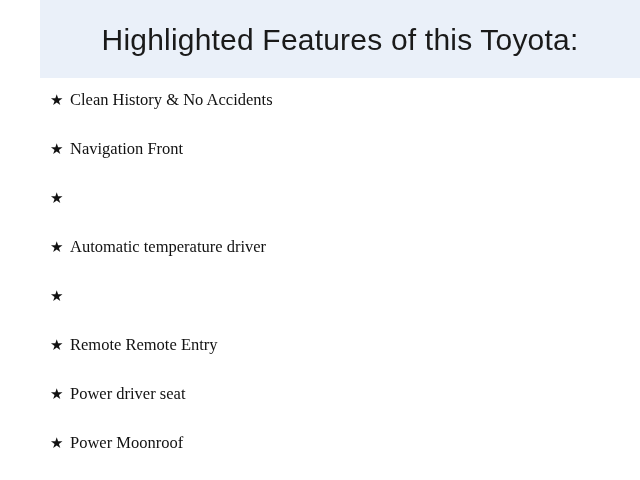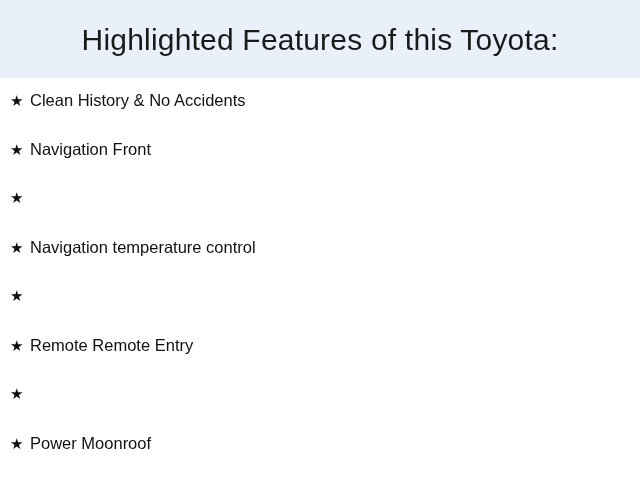--- a/index.html
+++ b/index.html
@@ -12,20 +12,21 @@
     background: #ffffff;
     font-family: "Liberation Sans", sans-serif;
     overflow: hidden;
   }
   .page {
     position: relative;
     width: 640px;
     height: 480px;
     background: #ffffff;
     box-sizing: border-box;
+    padding-left: 40px;
   }
   .header-band {
     width: 100%;
     height: 78px;
     background: #eaf0f9;
     display: flex;
     align-items: center;
     justify-content: center;
     box-sizing: border-box;
   }
@@ -55,20 +56,21 @@
     font-size: 15px;
     color: #111111;
     line-height: 1;
     text-align: left;
   }
   .feature-label {
     font-size: 16.5px;
     color: #111111;
     line-height: 1;
     white-space: nowrap;
+    font-family: Liberation Serif, serif;
   }
 </style>
 </head>
 <body>
 
 <div class="page">
 
   <div class="header-band">
     <div class="header-title">Highlighted Features of this Toyota:</div>
   </div>
@@ -84,34 +86,35 @@
       <span class="star-icon">★</span>
       <span class="feature-label">Navigation Front</span>
     </li>
 
     <li class="feature-item">
       <span class="star-icon">★</span>
     </li>
 
     <li class="feature-item">
       <span class="star-icon">★</span>
-      <span class="feature-label">Navigation temperature control</span>
+      <span class="feature-label">Automatic temperature driver</span>
     </li>
 
     <li class="feature-item">
       <span class="star-icon">★</span>
     </li>
 
     <li class="feature-item">
       <span class="star-icon">★</span>
       <span class="feature-label">Remote Remote Entry</span>
     </li>
 
     <li class="feature-item">
       <span class="star-icon">★</span>
+      <span class="feature-label">Power driver seat</span>
     </li>
 
     <li class="feature-item">
       <span class="star-icon">★</span>
       <span class="feature-label">Power Moonroof</span>
     </li>
 
   </ul>
 
 </div>

